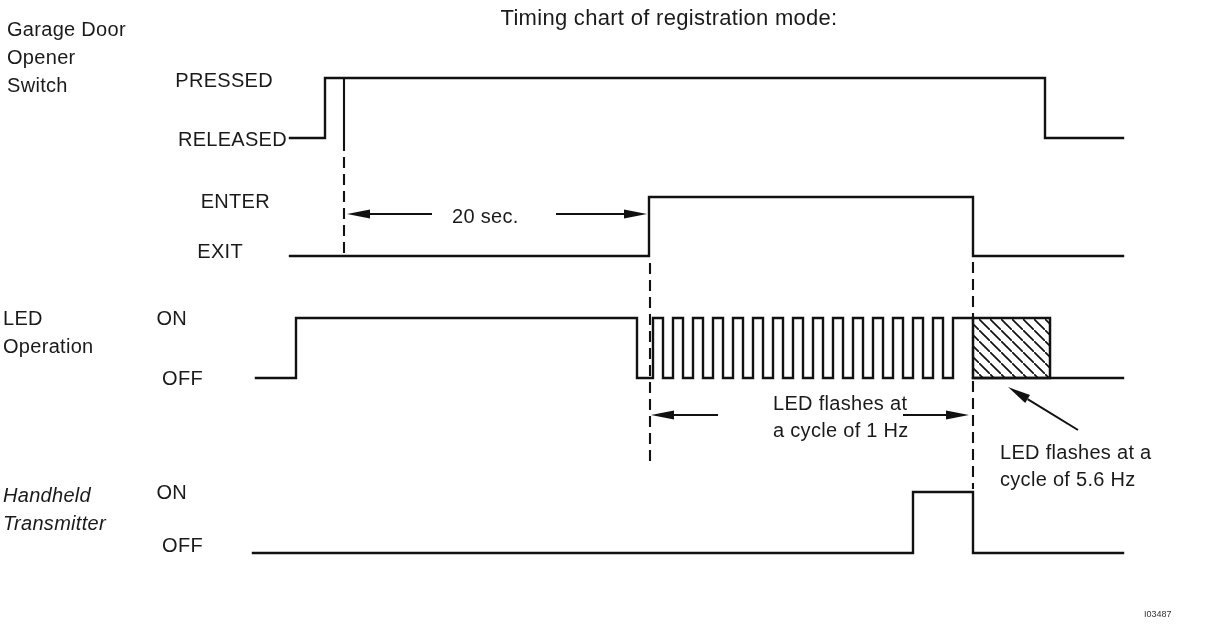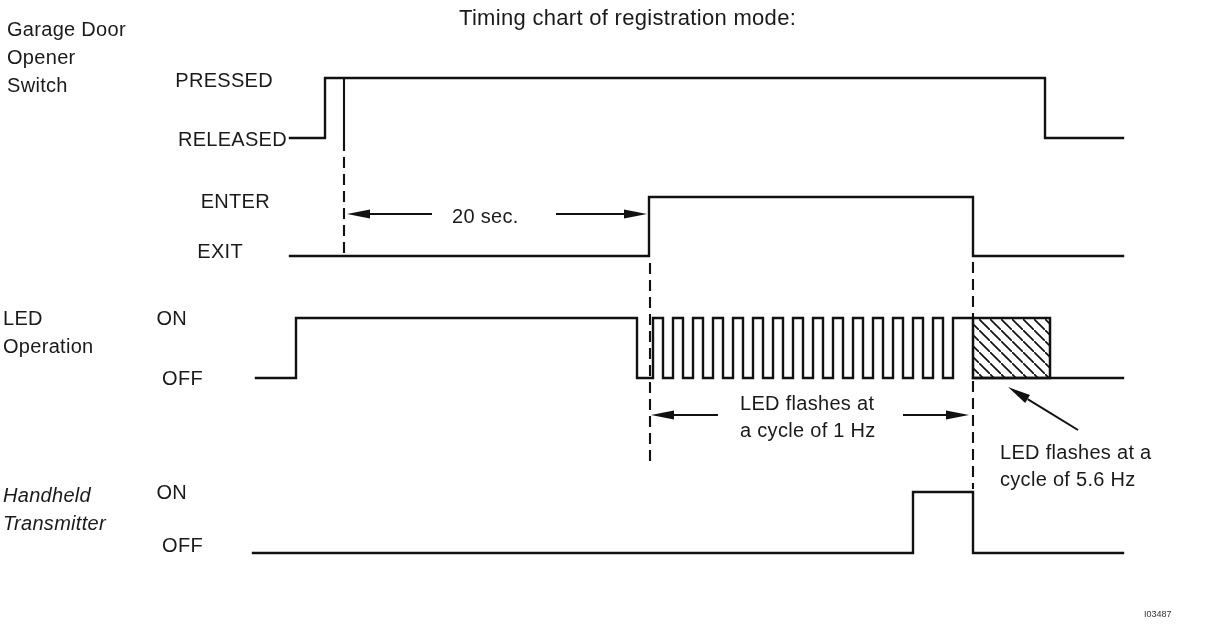--- a/index.html
+++ b/index.html
@@ -6,21 +6,21 @@
   .stage{
     position:relative;
     width:1212px;height:634px;
     background:#ffffff;
     font-family:"Liberation Sans", sans-serif;
     color:#1a1a1a;
     overflow:hidden;
   }
   .stage svg{position:absolute;left:0;top:0;}
   .txt{position:absolute;white-space:nowrap;font-size:20px;letter-spacing:.3px;line-height:28px;}
-  .title{font-size:22px;text-align:left;}
+  .title{font-size:22px;text-align:center;}
   .lvl{line-height:21px;text-align:right;}
   .ann{line-height:27px;}
   .figcode{font-size:9px;letter-spacing:0;color:#333;text-align:left;line-height:10px;}
 </style>
 </head>
 <body>
 
 <div class="stage">
 
   <svg id="wave-svg" width="1212" height="634" viewBox="0 0 1212 634">
@@ -71,21 +71,21 @@
   <div class="txt lvl" style="left:120px;top:129px;width:167px;">RELEASED</div>
   <div class="txt lvl" style="left:120px;top:191px;width:150px;">ENTER</div>
   <div class="txt lvl" style="left:120px;top:241px;width:123px;">EXIT</div>
   <div class="txt lvl" style="left:120px;top:308px;width:67px;">ON</div>
   <div class="txt lvl" style="left:120px;top:368px;width:83px;">OFF</div>
   <div class="txt lvl" style="left:120px;top:482px;width:67px;">ON</div>
   <div class="txt lvl" style="left:120px;top:535px;width:83px;">OFF</div>
 
   <div class="txt" style="left:452px;top:202px;">20 sec.</div>
 
-  <div class="txt ann" style="left:740px;top:390px;">
+  <div class="txt ann" style="left:773px;top:390px;">
     <div>LED flashes at</div>
     <div>a cycle of 1 Hz</div>
   </div>
 
   <div class="txt ann" style="left:1000px;top:439px;">
     <div>LED flashes at a</div>
     <div>cycle of 5.6 Hz</div>
   </div>
 
   <div class="txt figcode" style="left:1144px;top:609px;width:62px;">I03487</div>

